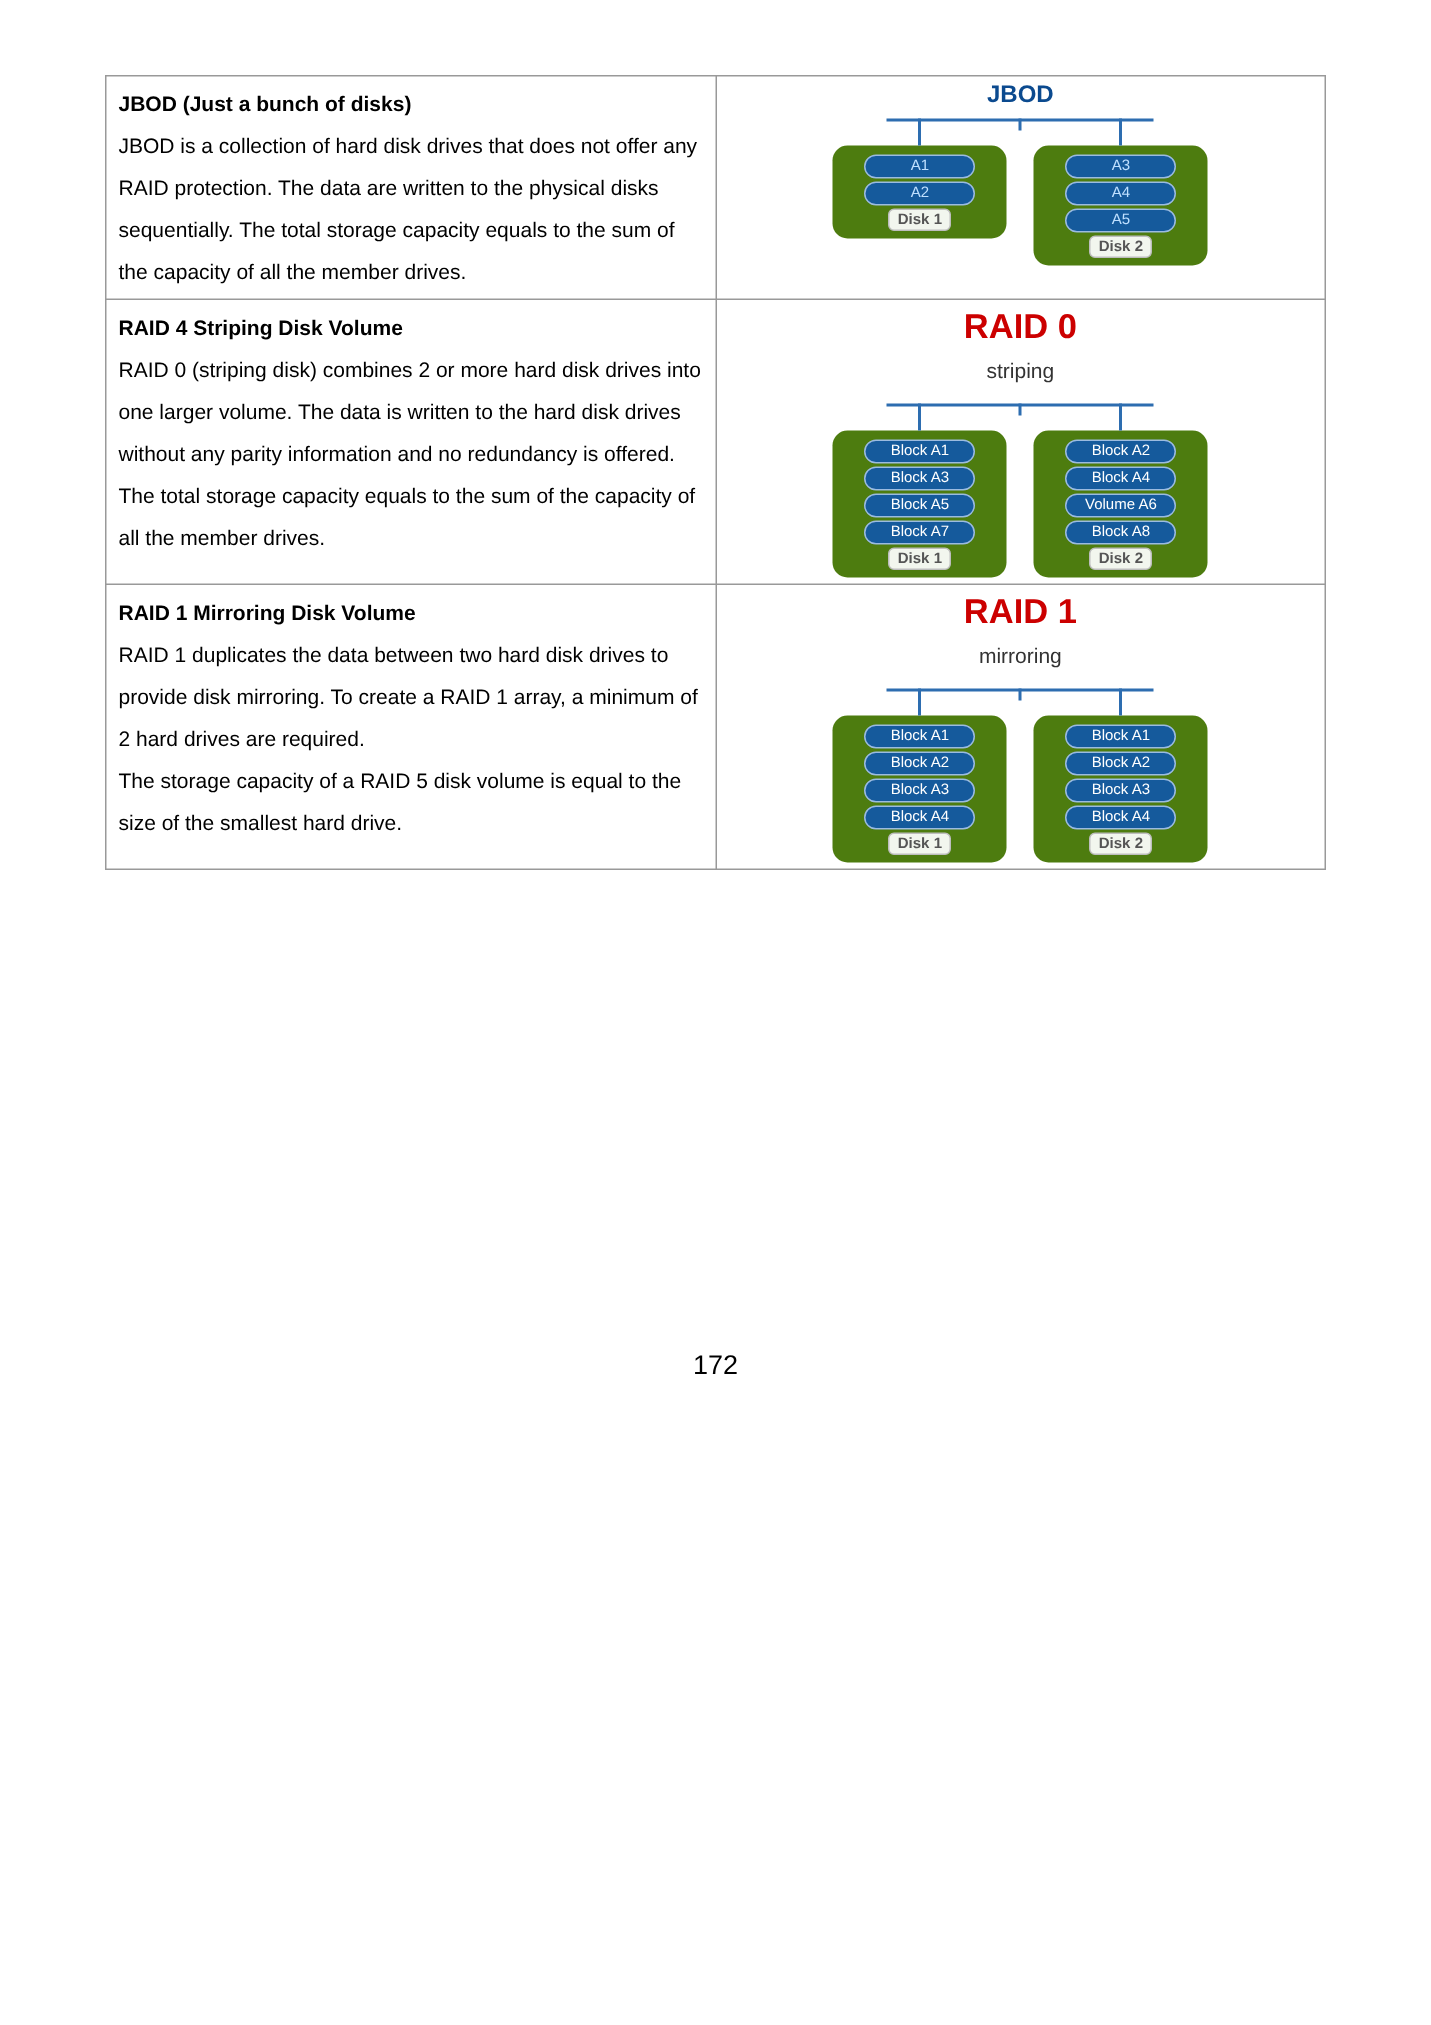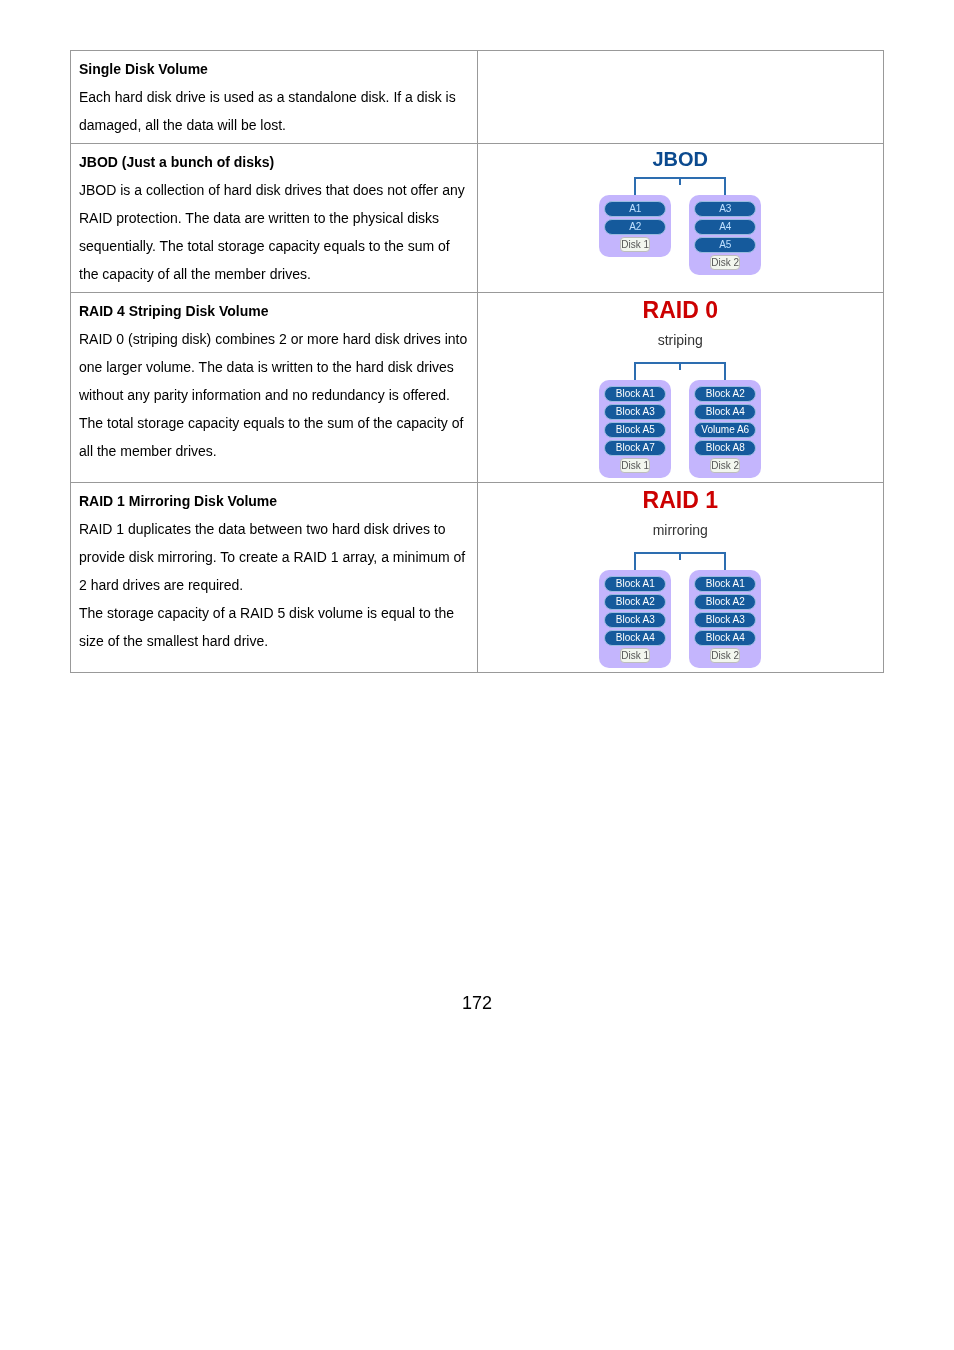--- a/index.html
+++ b/index.html
@@ -28,21 +28,21 @@
   td.right {
     width: 50%;
     text-align: center;
     padding-top: 10px;
     padding-bottom: 10px;
   }
   .bold { font-weight: bold; }
   .diag-title-main {
     color: #0b4a8f;
     font-weight: bold;
-    font-size: 20px;
+    font-size: 16px;
     margin-bottom: 0;
   }
   .diag-title-red {
     color: #c00;
     font-weight: bold;
     font-size: 23px;
     margin-bottom: -4px;
   }
   .diag-sub {
     color: #333;
@@ -82,24 +82,24 @@
     content: "";
     position: absolute;
     top: -18px;
     left: 50%;
     width: 2px;
     height: 18px;
     background: #2d6db0;
     margin-left: -1px;
   }
   .disk-body {
-    width: 72px;
-    background: #c4b5fd;
+    width: 84px;
+    background: #4d7c0f;
     border-radius: 10px;
-    padding: 4px 0 2px;
+    padding: 4px 16px 2px;
   }
   .block {
     background: #155a9c;
     color: #fff;
     border: 1px solid #9bbbe0;
     font-size: 10px;
     padding: 1px 0;
     margin: 2px 5px;
     border-radius: 8px;
     line-height: 1.2;
@@ -108,40 +108,34 @@
     color: #bfe0ff;
   }
   .disk-label {
     background: #f2f6ee;
     border: 1px solid #bdbdbd;
     color: #555;
     font-size: 10px;
     padding: 1px 0;
     margin: 2px 21px 3px;
     border-radius: 4px;
+    font-weight: bold;
   }
   .page-num {
     text-align: center;
     margin-top: 320px;
     font-size: 18px;
   }
 </style>
 </head>
 <body>
 
 <table class="main">
 
 <tbody>
-      <tr>
-  <td class="left">
-    <span class="bold">Single Disk Volume</span><br>
-    <span>Each hard disk drive is used as a standalone disk.  If a disk is damaged, all the data will be lost.</span>
-  </td>
-  <td class="right"></td>
-</tr>
 
 <tr>
   <td class="left">
     <span class="bold">JBOD (Just a bunch of disks)</span><br>
     <span>JBOD is a collection of hard disk drives that does not offer any RAID protection. The data are written to the physical disks sequentially.  The total storage capacity equals to the sum of the capacity of all the member drives.</span>
   </td>
   <td class="right">
     <div class="diag-title-main">JBOD</div>
     <div class="disks-row">
       <div class="disk">

